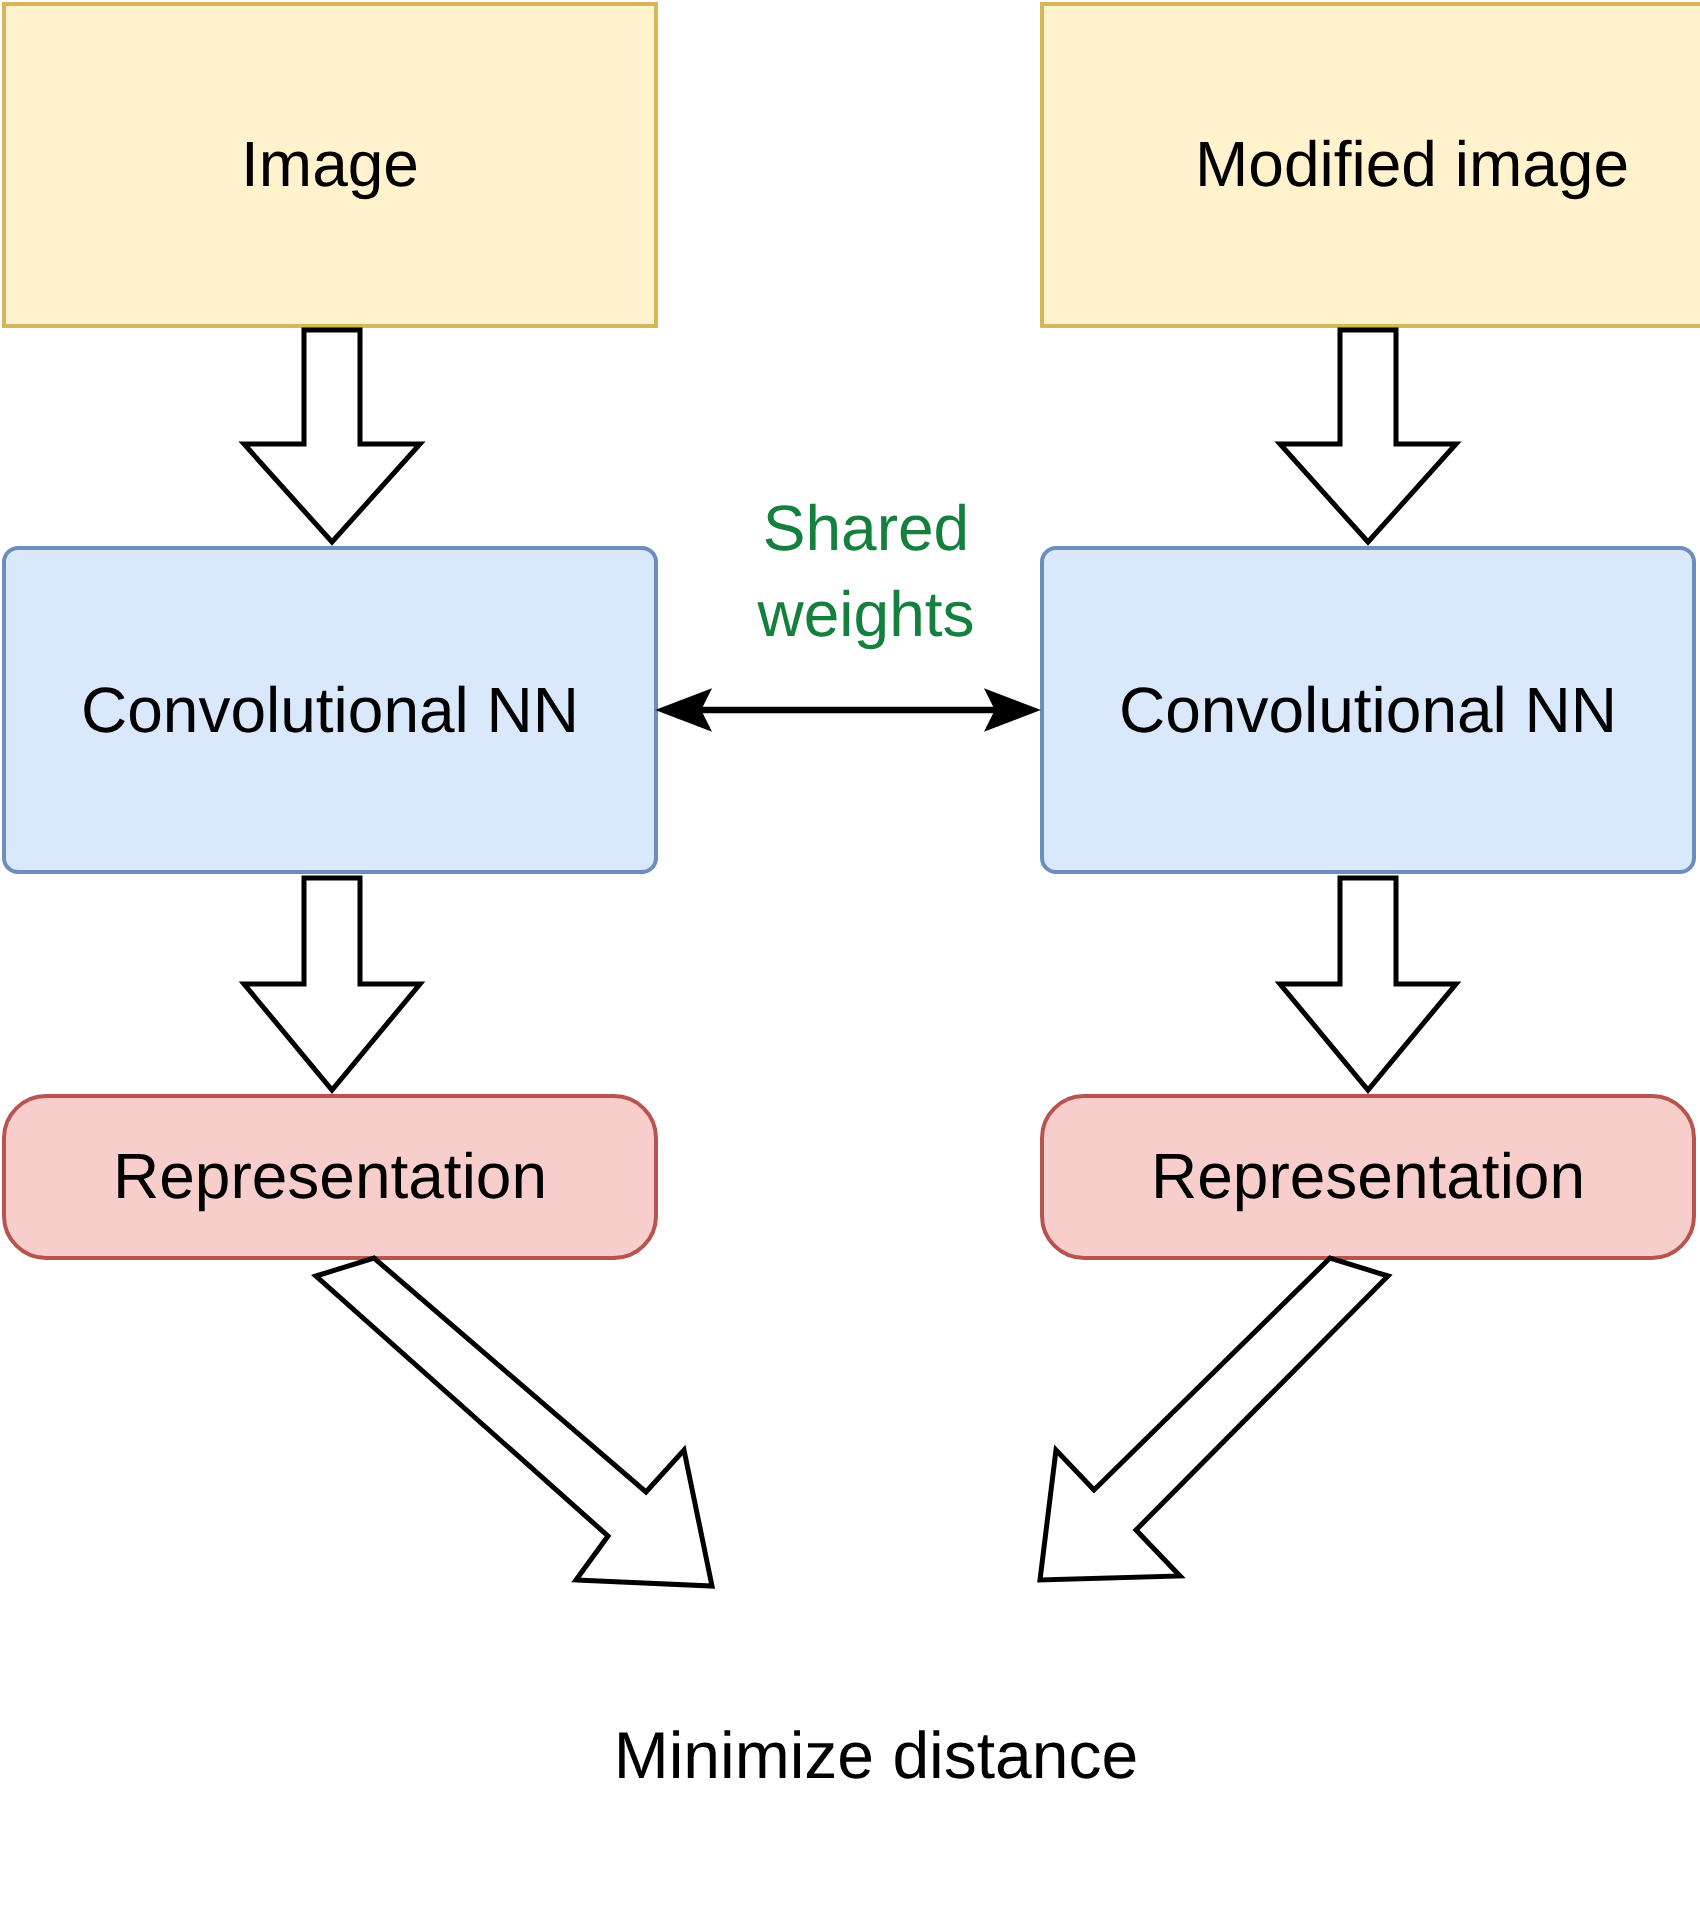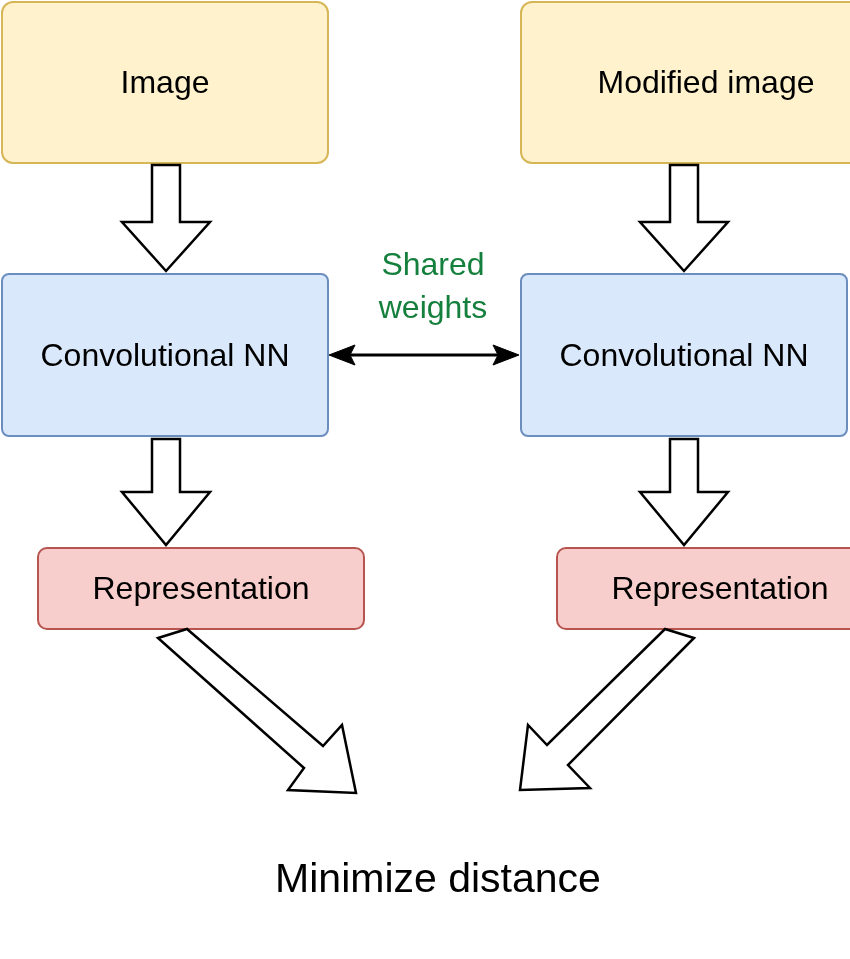--- a/index.html
+++ b/index.html
@@ -20,23 +20,23 @@
     align-items: center;
     justify-content: center;
     text-align: center;
     font-size: 32px;
     line-height: 1.2;
     color: #000000;
     border-style: solid;
     border-width: 2.5px;
   }
 
-  .node--input  { border-radius: 12px; }
+  .node--input  { border-radius: 0; }
   .node--cnn    { border-radius: 8px; }
-  .node--repr   { border-radius: 10px; margin-left: 36px; }
+  .node--repr   { border-radius: 22px; }
 
   .node--input-left  { left: 1px;   top: 1px;   width: 328px; height: 163px; }
   .node--input-right { left: 520px; top: 1px;   width: 372px; height: 163px; }
   .node--cnn-left    { left: 1px;   top: 273px; width: 328px; height: 164px; }
   .node--cnn-right   { left: 520px; top: 273px; width: 328px; height: 164px; }
   .node--repr-left   { left: 1px;   top: 547px; width: 328px; height: 83px;  }
   .node--repr-right  { left: 520px; top: 547px; width: 328px; height: 83px;  }
 
   .annotation {
     position: absolute;
@@ -47,21 +47,21 @@
     left: 348px;
     top: 243px;
     width: 170px;
     font-size: 32px;
     line-height: 43px;
   }
   .annotation--minimize-distance {
     left: 238px;
     top: 860px;
     width: 400px;
-    font-size: 41px;
+    font-size: 33px;
     line-height: 36px;
   }
 
   .arrows-layer {
     position: absolute;
     left: 0;
     top: 0;
     width: 850px;
     height: 959px;
     pointer-events: none;

